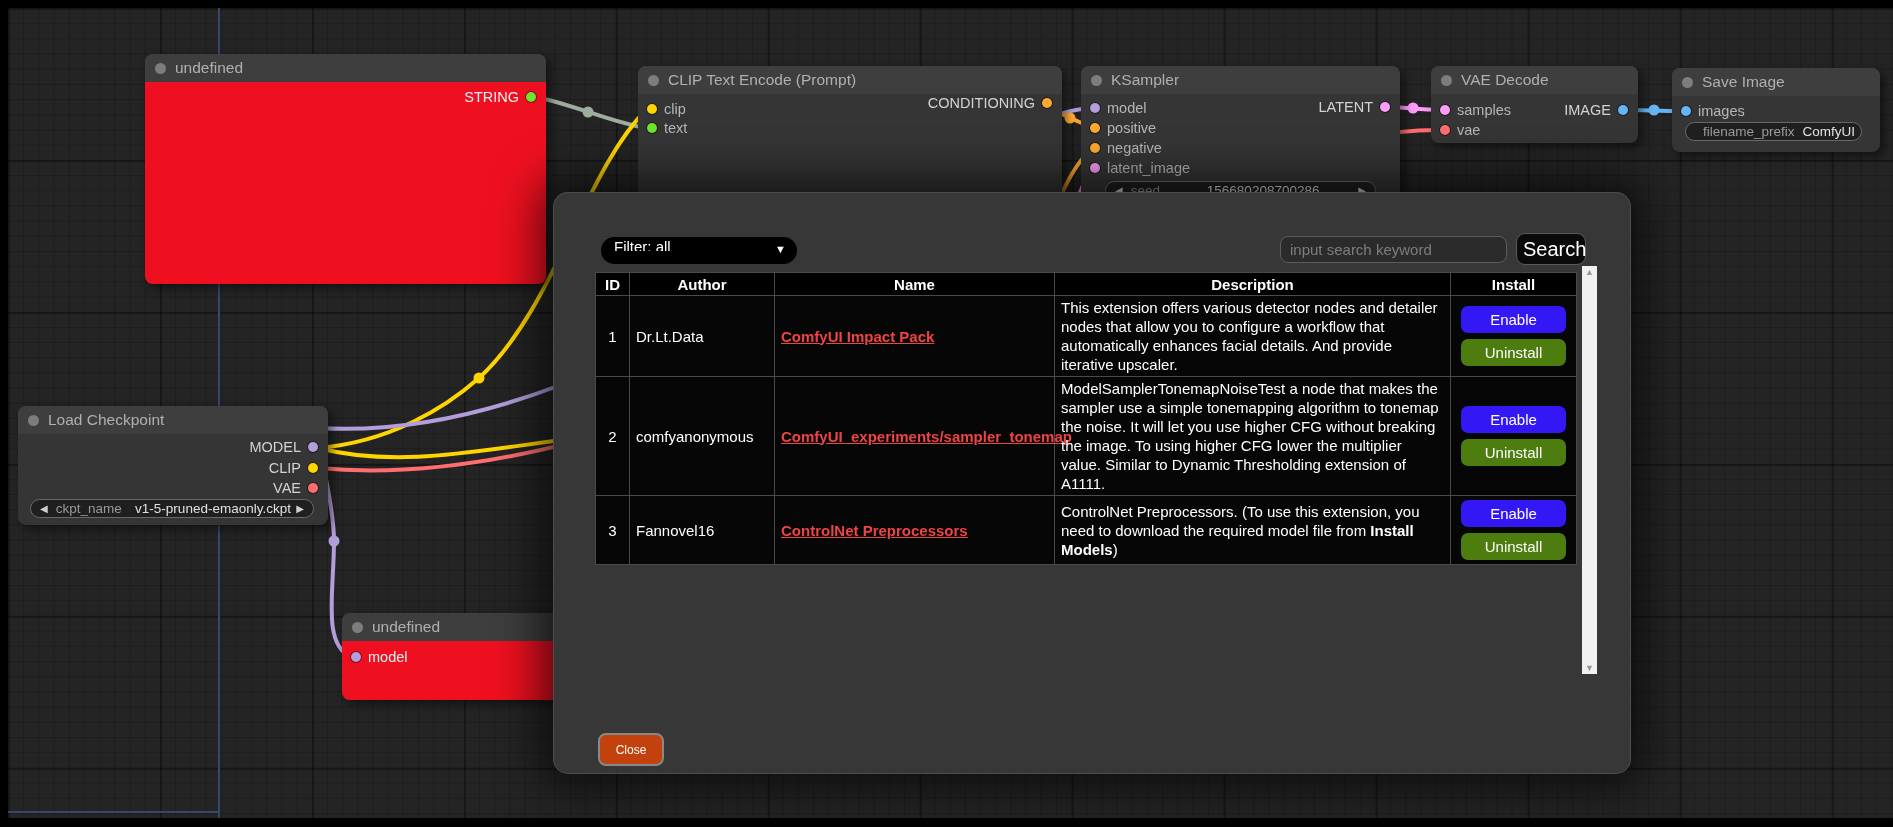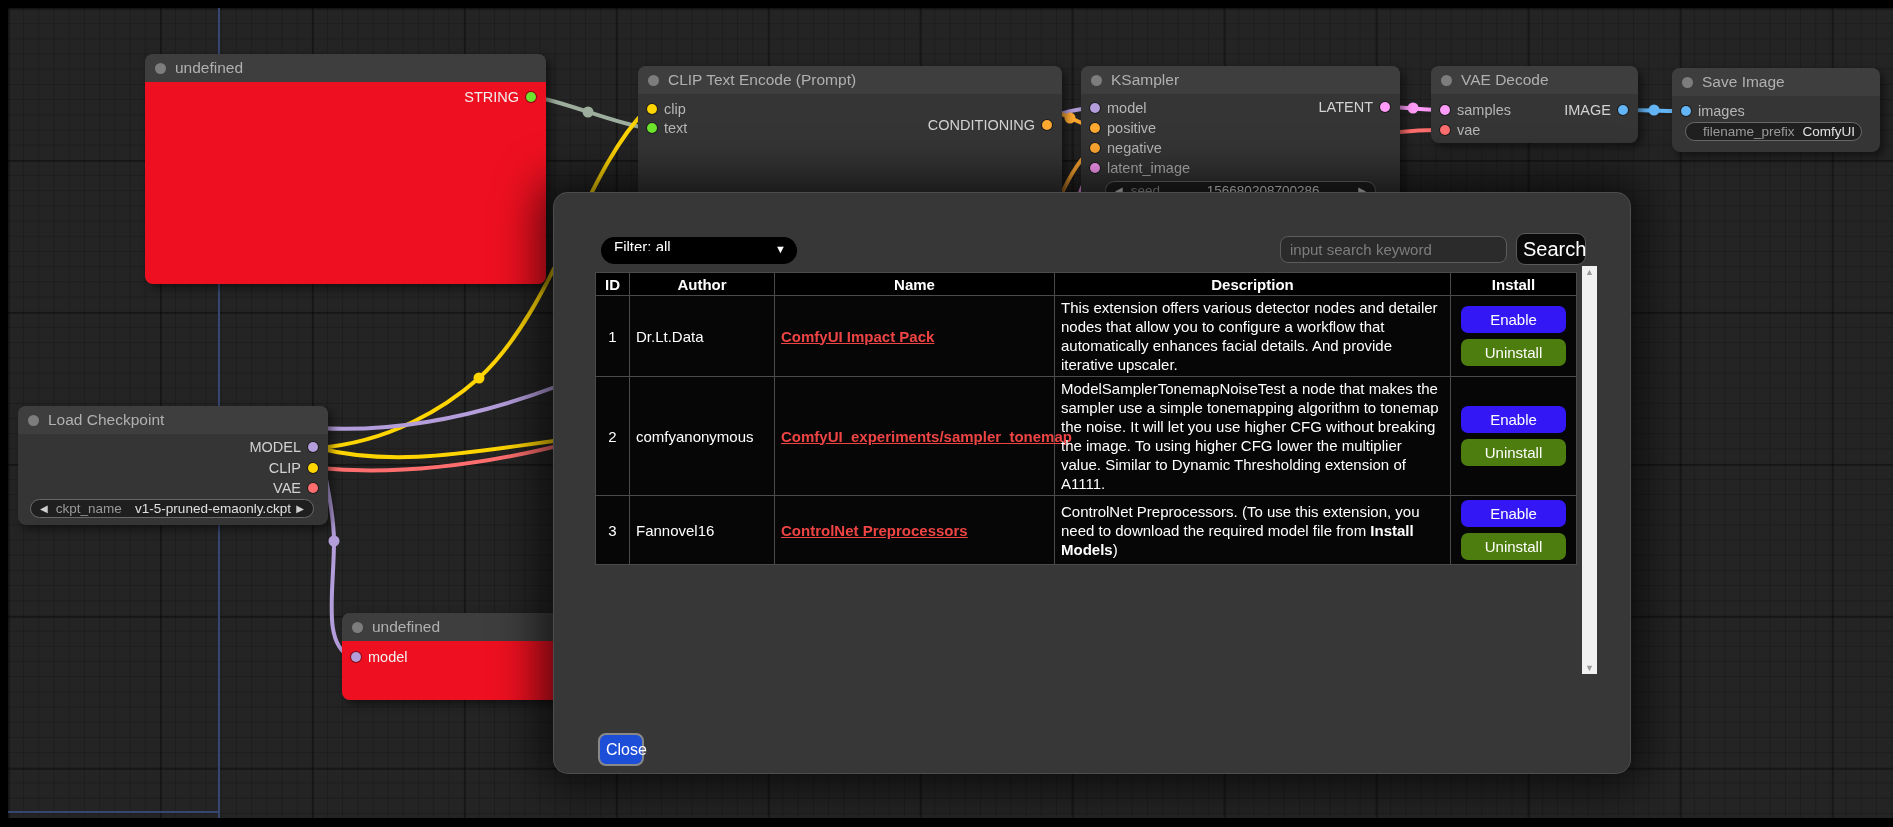--- a/index.html
+++ b/index.html
@@ -66,22 +66,22 @@
   td.c-desc{line-height:19px;padding:2px 5px;}
   td.c-install{padding:4px 8px;}
   .install-stack{display:flex;flex-direction:column;align-items:center;gap:6px;}
   .btn-enable,.btn-uninstall{width:105px;height:27px;border:none;border-radius:7px;color:#fff;
     font-size:15px;line-height:1;font-family:"Liberation Sans",sans-serif;}
   .btn-enable{background:#3318f5;}
   .btn-uninstall{background:#4d7c0f;}
   .vscroll{position:absolute;right:0;top:-6px;width:15px;height:408px;background:#f1f1f1;
     display:flex;flex-direction:column;justify-content:space-between;align-items:center;}
   .vscroll .sarr{color:#9a9a9a;font-size:9px;line-height:12px;}
-  .close-btn{position:absolute;left:44px;top:540px;width:46px;height:33px;background:#1d4ed8;
-    border:2px solid #888;border-radius:8px;color:#fff;font-size:16px;
+  .close-btn{position:absolute;left:44px;top:540px;width:66px;height:33px;background:#c2410c;
+    border:2px solid #888;border-radius:8px;color:#fff;font-size:12px;
     font-family:"Liberation Sans",sans-serif;}
 </style>
 </head>
 <body>
 
 <div class="stage">
   <div class="canvas"></div>
   <div class="axis-v"></div>
   <div class="axis-h"></div>
 
@@ -123,21 +123,21 @@
       <span>CLIP Text Encode (Prompt)</span>
     </div>
     <div class="slot in" style="top:34px;">
       <span class="dot c-clip"></span>
       <span>clip</span>
     </div>
     <div class="slot in" style="top:53px;">
       <span class="dot c-green"></span>
       <span>text</span>
     </div>
-    <div class="slot out" style="top:50px;">
+    <div class="slot out" style="top:28px;">
       <span>CONDITIONING</span>
       <span class="dot c-cond"></span>
     </div>
   </div>
 
   <div class="node" style="left:1081px;top:66px;width:319px;height:150px;">
     <div class="node-title">
       <span class="title-dot"></span>
       <span>KSampler</span>
     </div>

